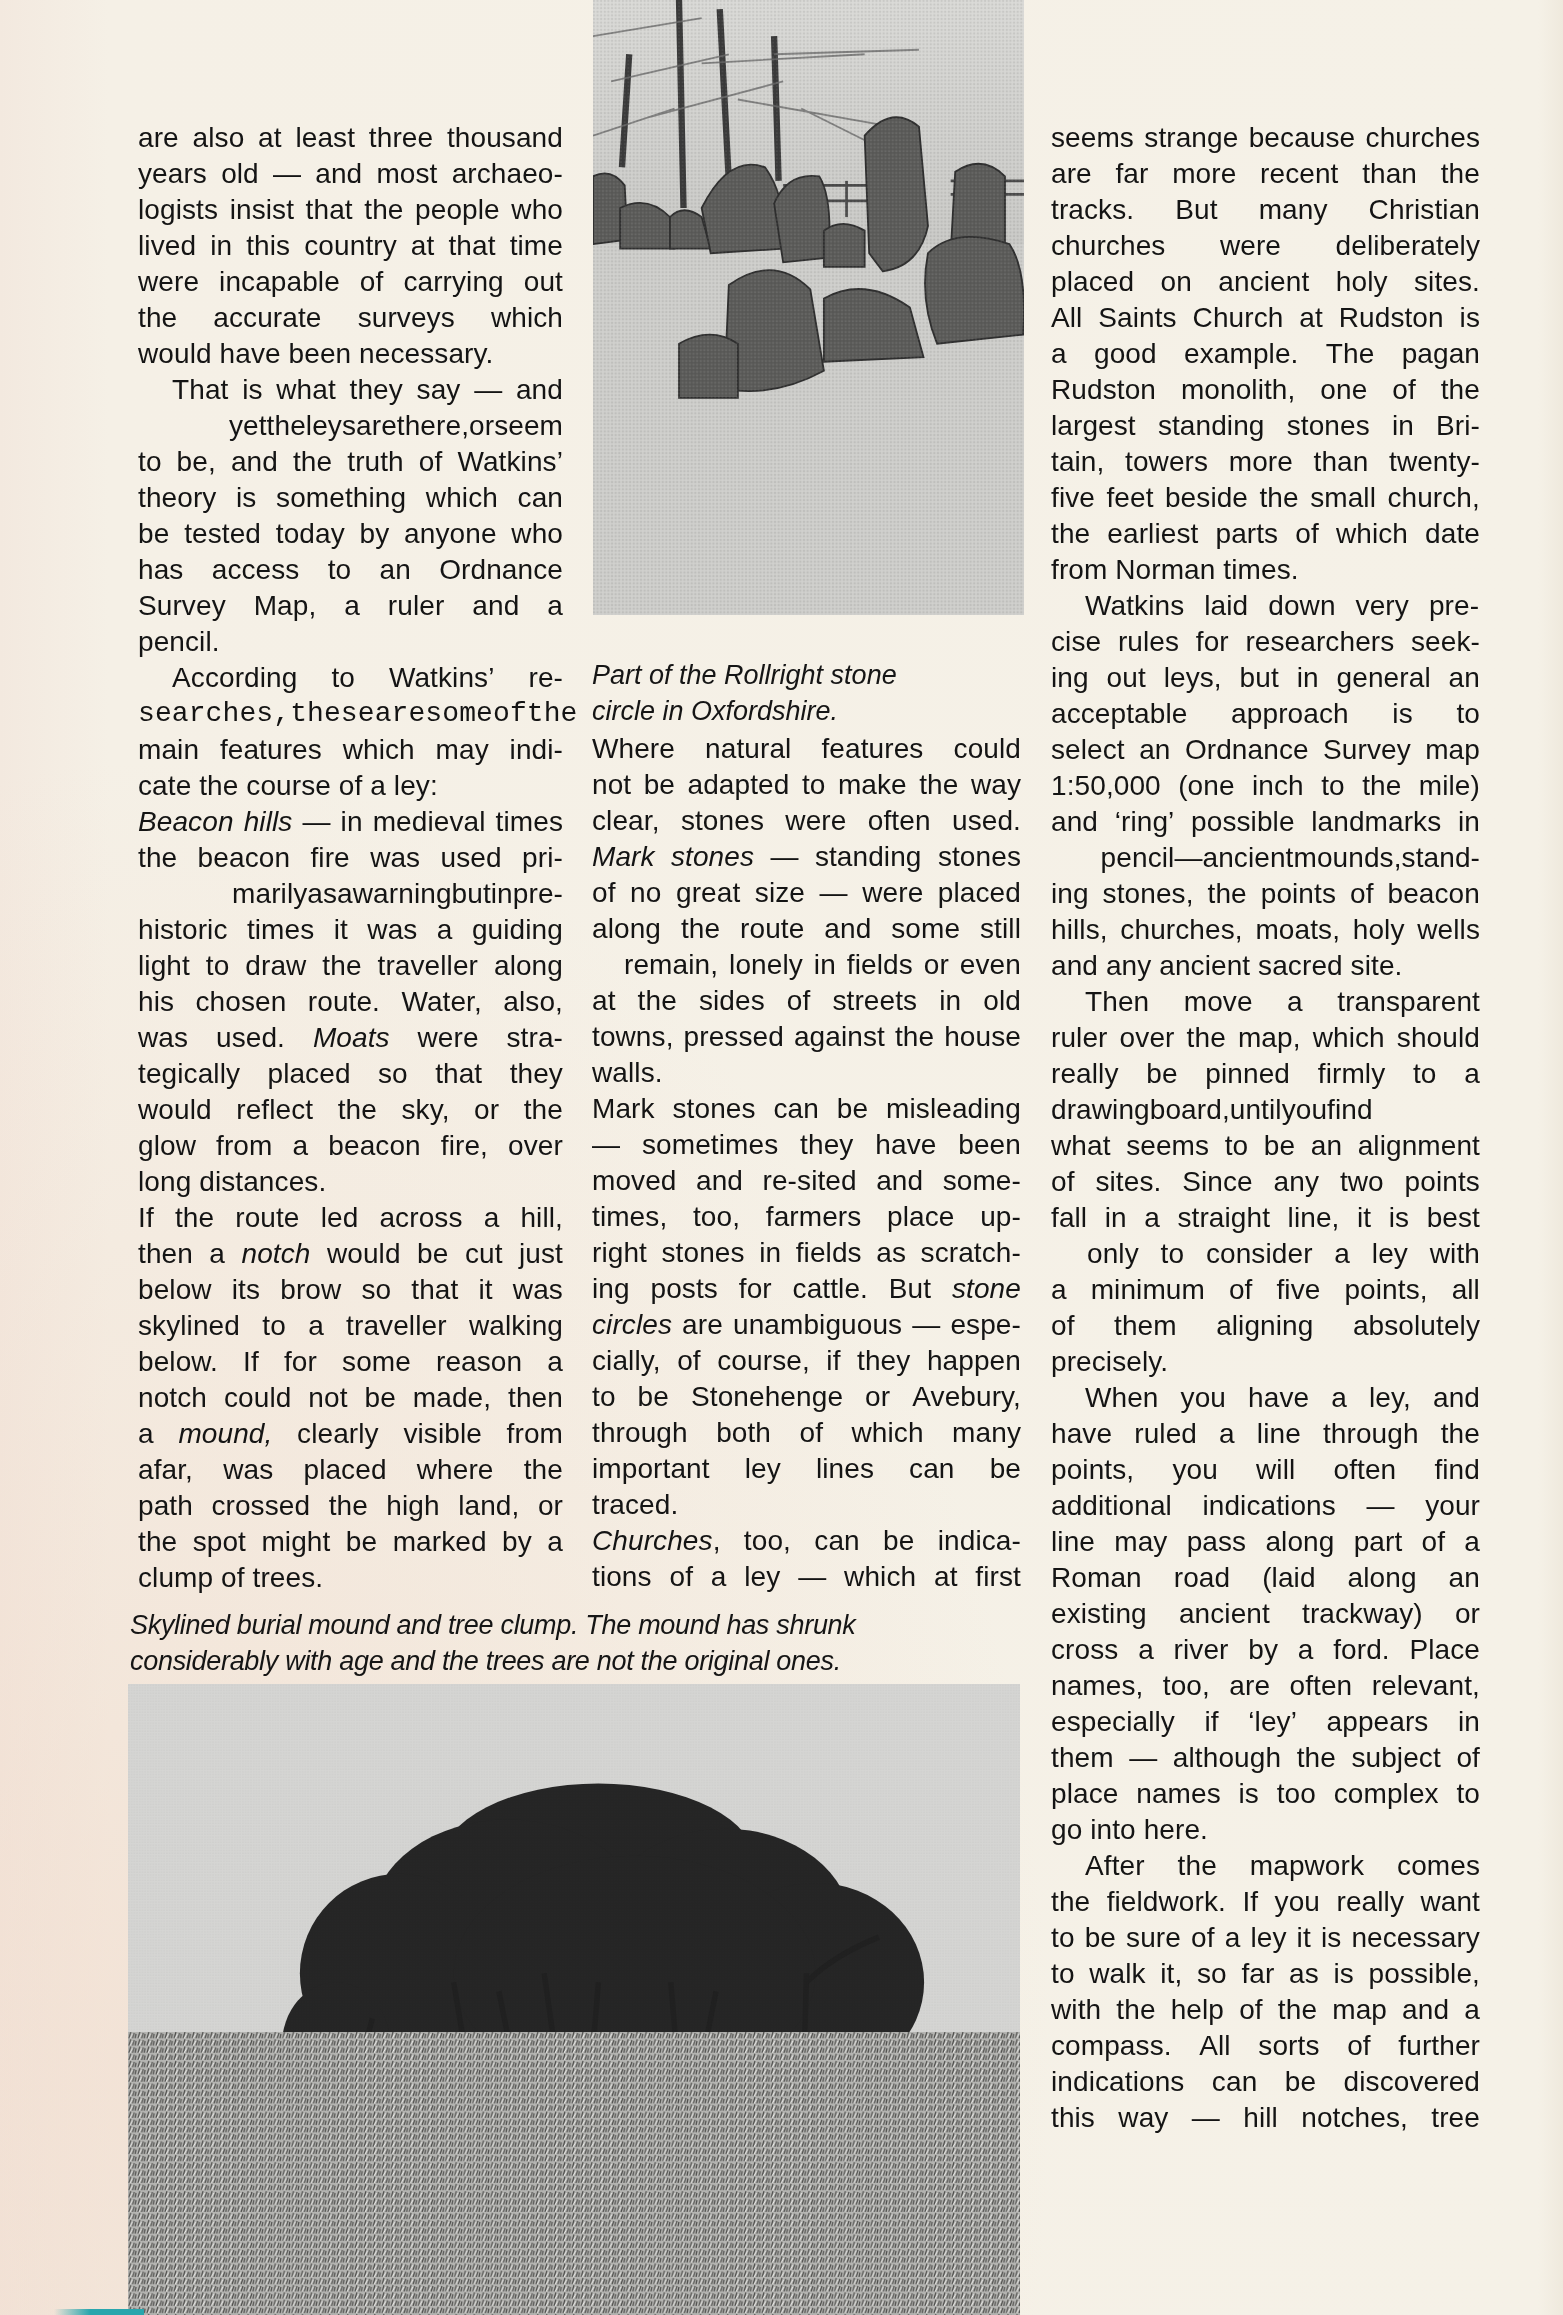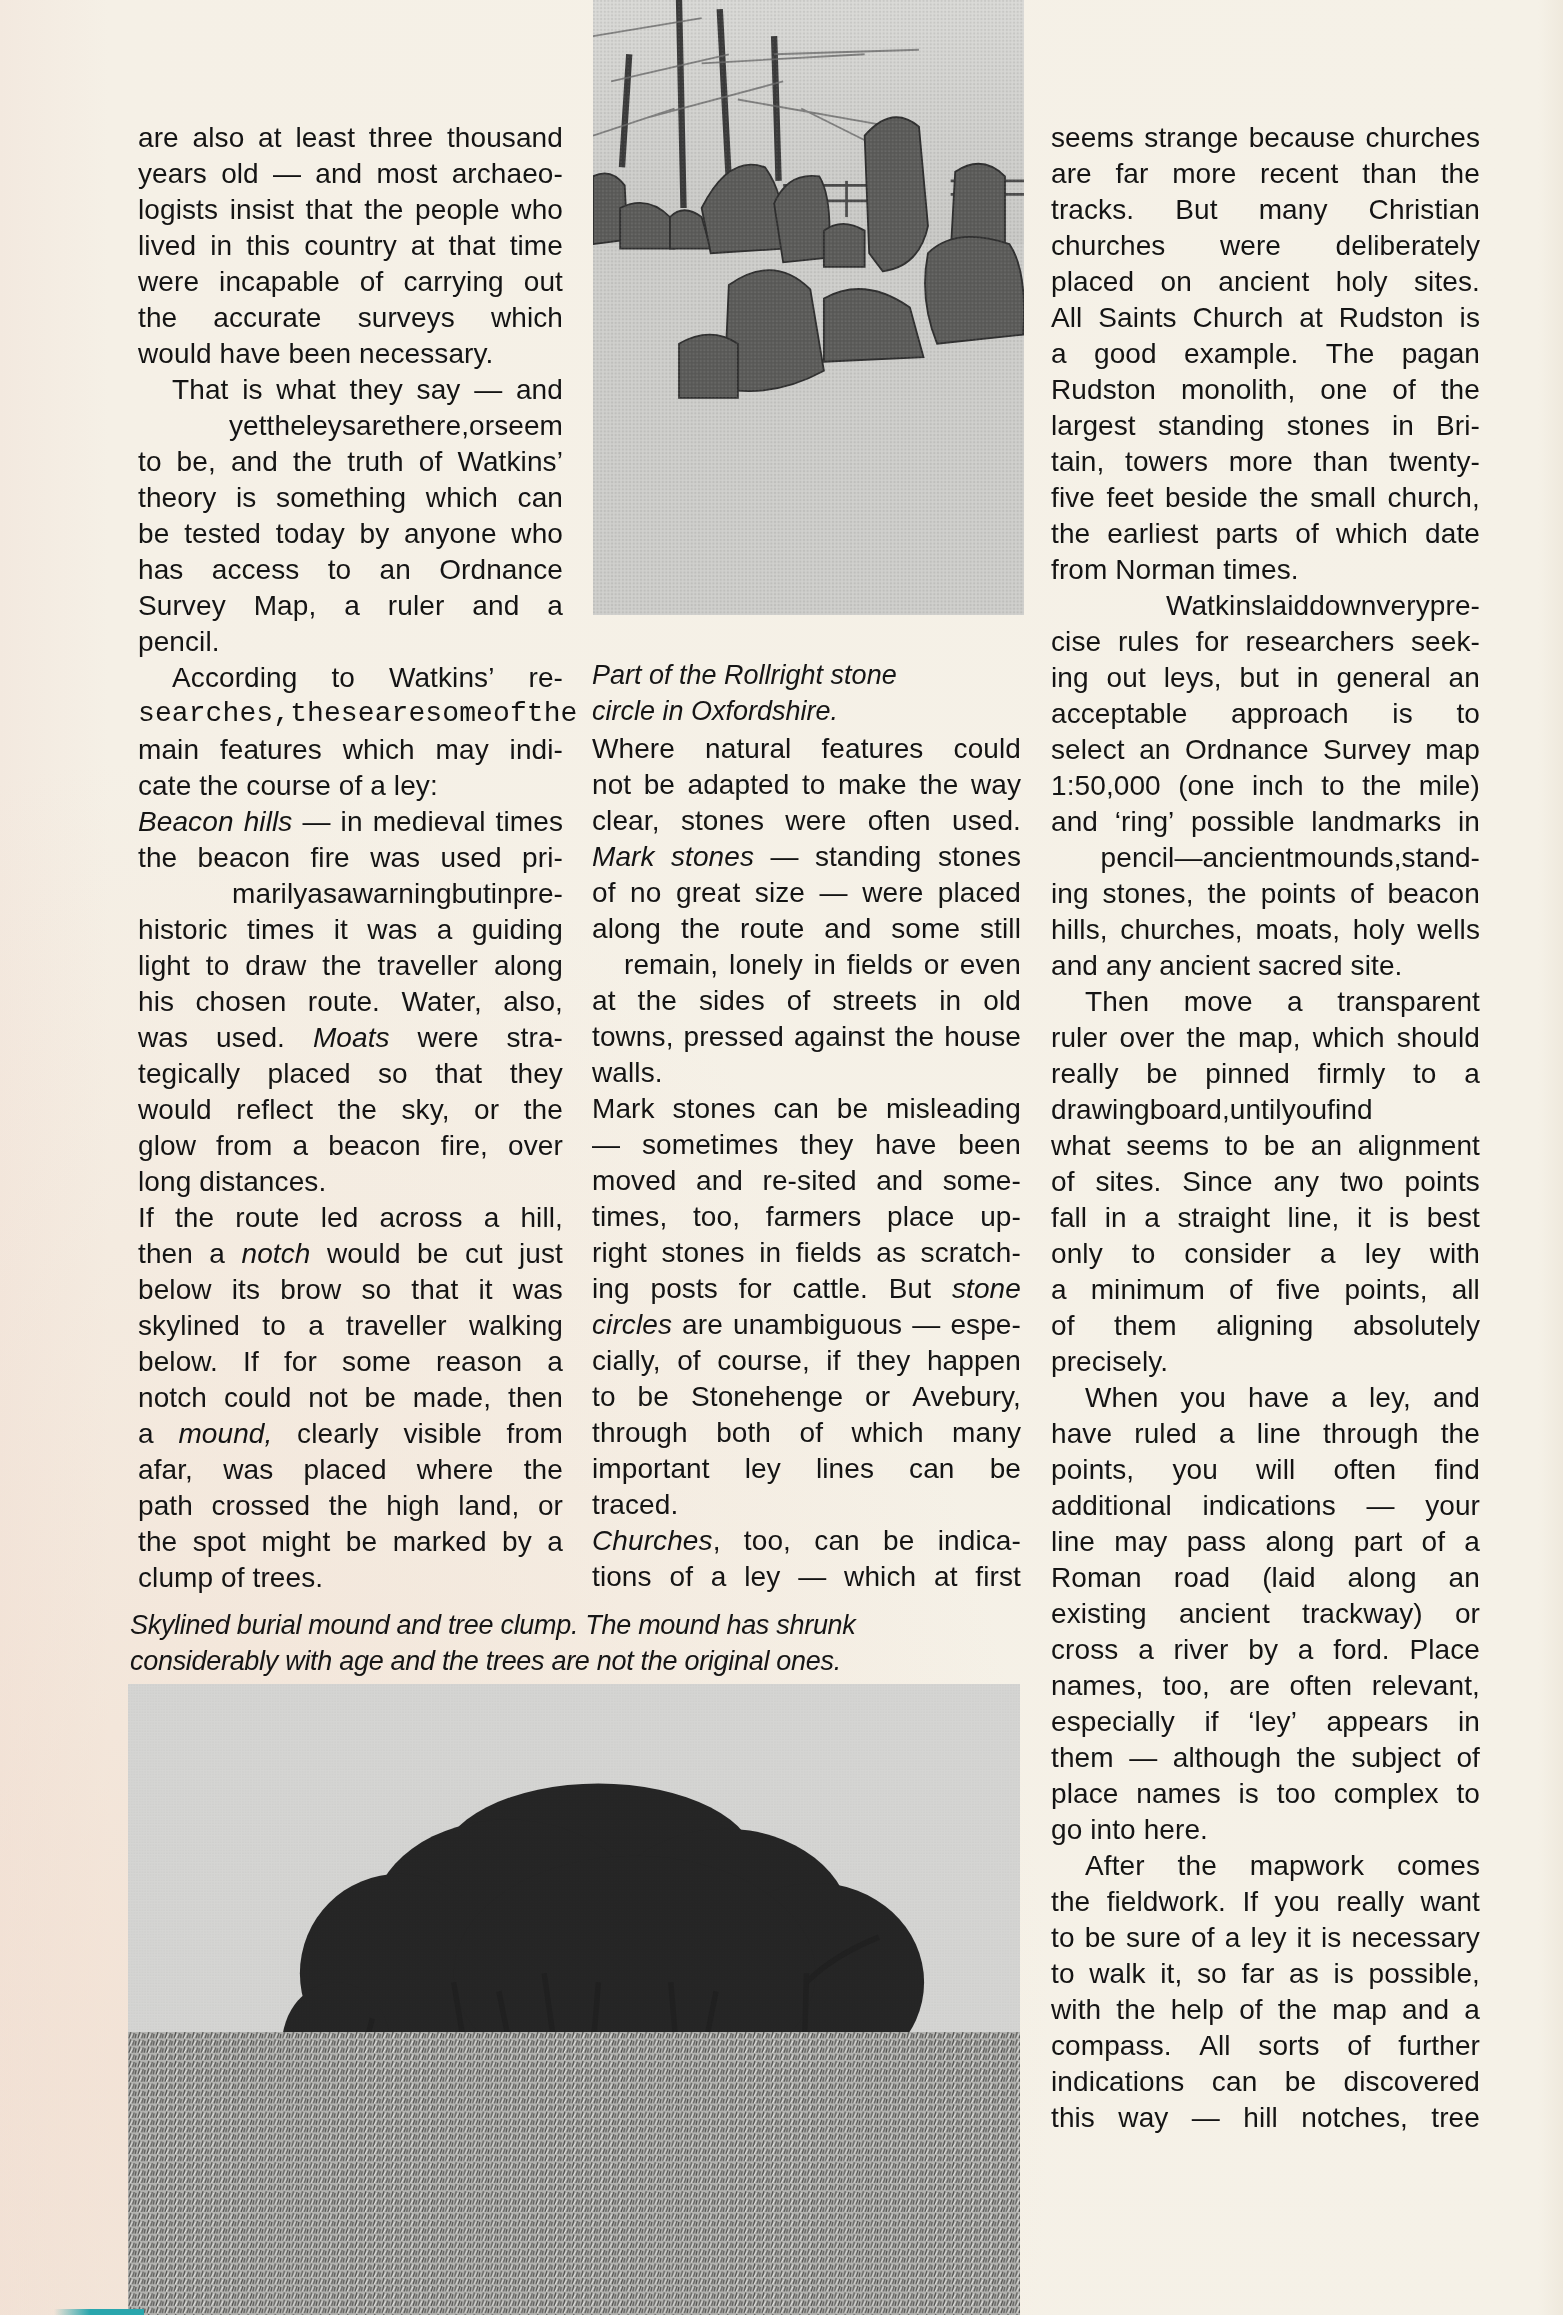--- a/index.html
+++ b/index.html
@@ -239,39 +239,39 @@
     <span class="line" style="display: flex; justify-content: space-between; white-space: pre;"><span><span>churches</span></span><span><span>were</span></span><span><span>deliberately</span></span></span>
     <span class="line" style="display: flex; justify-content: space-between; white-space: pre;"><span><span>placed</span></span><span><span>on</span></span><span><span>ancient</span></span><span><span>holy</span></span><span><span>sites.</span></span></span>
     <span class="line" style="display: flex; justify-content: space-between; white-space: pre;"><span><span>All</span></span><span><span>Saints</span></span><span><span>Church</span></span><span><span>at</span></span><span><span>Rudston</span></span><span><span>is</span></span></span>
     <span class="line" style="display: flex; justify-content: space-between; white-space: pre;"><span><span>a</span></span><span><span>good</span></span><span><span>example.</span></span><span><span>The</span></span><span><span>pagan</span></span></span>
     <span class="line" style="display: flex; justify-content: space-between; white-space: pre;"><span><span>Rudston</span></span><span><span>monolith,</span></span><span><span>one</span></span><span><span>of</span></span><span><span>the</span></span></span>
     <span class="line" style="display: flex; justify-content: space-between; white-space: pre;"><span><span>largest</span></span><span><span>standing</span></span><span><span>stones</span></span><span><span>in</span></span><span><span>Bri-</span></span></span>
     <span class="line" style="display: flex; justify-content: space-between; white-space: pre;"><span><span>tain,</span></span><span><span>towers</span></span><span><span>more</span></span><span><span>than</span></span><span><span>twenty-</span></span></span>
     <span class="line" style="display: flex; justify-content: space-between; white-space: pre;"><span><span>five</span></span><span><span>feet</span></span><span><span>beside</span></span><span><span>the</span></span><span><span>small</span></span><span><span>church,</span></span></span>
     <span class="line" style="display: flex; justify-content: space-between; white-space: pre;"><span><span>the</span></span><span><span>earliest</span></span><span><span>parts</span></span><span><span>of</span></span><span><span>which</span></span><span><span>date</span></span></span>
     <span class="line last"><span>from Norman times.</span></span>
-    <span class="line ind" style="display: flex; justify-content: flex-end; white-space: pre; padding-left: 34px;"><span><span>Watkins</span></span><span><span>laid</span></span><span><span>down</span></span><span><span>very</span></span><span><span>pre-</span></span></span>
+    <span class="line ind" style="display: flex; justify-content: flex-start; white-space: pre; padding-left: 34px; gap: 20px;"><span><span>Watkins</span></span><span><span>laid</span></span><span><span>down</span></span><span><span>very</span></span><span><span>pre-</span></span></span>
     <span class="line" style="display: flex; justify-content: space-between; white-space: pre;"><span><span>cise</span></span><span><span>rules</span></span><span><span>for</span></span><span><span>researchers</span></span><span><span>seek-</span></span></span>
     <span class="line" style="display: flex; justify-content: space-between; white-space: pre;"><span><span>ing</span></span><span><span>out</span></span><span><span>leys,</span></span><span><span>but</span></span><span><span>in</span></span><span><span>general</span></span><span><span>an</span></span></span>
     <span class="line" style="display: flex; justify-content: space-between; white-space: pre;"><span><span>acceptable</span></span><span><span>approach</span></span><span><span>is</span></span><span><span>to</span></span></span>
     <span class="line" style="display: flex; justify-content: space-between; white-space: pre;"><span><span>select</span></span><span><span>an</span></span><span><span>Ordnance</span></span><span><span>Survey</span></span><span><span>map</span></span></span>
     <span class="line" style="display: flex; justify-content: space-between; white-space: pre;"><span><span>1:50,000</span></span><span><span>(one</span></span><span><span>inch</span></span><span><span>to</span></span><span><span>the</span></span><span><span>mile)</span></span></span>
     <span class="line" style="display: flex; justify-content: space-between; white-space: pre;"><span><span>and</span></span><span><span>‘ring’</span></span><span><span>possible</span></span><span><span>landmarks</span></span><span><span>in</span></span></span>
     <span class="line" style="display: flex; justify-content: flex-end; white-space: pre;"><span><span>pencil</span></span><span><span>—</span></span><span><span>ancient</span></span><span><span>mounds,</span></span><span><span>stand-</span></span></span>
     <span class="line" style="display: flex; justify-content: space-between; white-space: pre;"><span><span>ing</span></span><span><span>stones,</span></span><span><span>the</span></span><span><span>points</span></span><span><span>of</span></span><span><span>beacon</span></span></span>
     <span class="line" style="display: flex; justify-content: space-between; white-space: pre;"><span><span>hills,</span></span><span><span>churches,</span></span><span><span>moats,</span></span><span><span>holy</span></span><span><span>wells</span></span></span>
     <span class="line last"><span>and any ancient sacred site.</span></span>
     <span class="line ind" style="display: flex; justify-content: space-between; white-space: pre; padding-left: 34px;"><span><span>Then</span></span><span><span>move</span></span><span><span>a</span></span><span><span>transparent</span></span></span>
     <span class="line" style="display: flex; justify-content: space-between; white-space: pre;"><span><span>ruler</span></span><span><span>over</span></span><span><span>the</span></span><span><span>map,</span></span><span><span>which</span></span><span><span>should</span></span></span>
     <span class="line" style="display: flex; justify-content: space-between; white-space: pre;"><span><span>really</span></span><span><span>be</span></span><span><span>pinned</span></span><span><span>firmly</span></span><span><span>to</span></span><span><span>a</span></span></span>
     <span class="line" style="display: flex; justify-content: flex-start; white-space: pre;"><span><span>drawing</span></span><span><span>board,</span></span><span><span>until</span></span><span><span>you</span></span><span><span>find</span></span></span>
     <span class="line" style="display: flex; justify-content: space-between; white-space: pre;"><span><span>what</span></span><span><span>seems</span></span><span><span>to</span></span><span><span>be</span></span><span><span>an</span></span><span><span>alignment</span></span></span>
     <span class="line" style="display: flex; justify-content: space-between; white-space: pre;"><span><span>of</span></span><span><span>sites.</span></span><span><span>Since</span></span><span><span>any</span></span><span><span>two</span></span><span><span>points</span></span></span>
     <span class="line" style="display: flex; justify-content: space-between; white-space: pre;"><span><span>fall</span></span><span><span>in</span></span><span><span>a</span></span><span><span>straight</span></span><span><span>line,</span></span><span><span>it</span></span><span><span>is</span></span><span><span>best</span></span></span>
-    <span class="line" style="display: flex; justify-content: space-between; white-space: pre;"><span><span>only</span></span><span><span>to</span></span><span><span>consider</span></span><span><span>a</span></span><span><span>ley</span></span><span><span>with</span></span></span>
+    <span class="line" style="display: flex; justify-content: space-between; white-space: pre; margin-left: 36px;"><span><span>only</span></span><span><span>to</span></span><span><span>consider</span></span><span><span>a</span></span><span><span>ley</span></span><span><span>with</span></span></span>
     <span class="line" style="display: flex; justify-content: space-between; white-space: pre;"><span><span>a</span></span><span><span>minimum</span></span><span><span>of</span></span><span><span>five</span></span><span><span>points,</span></span><span><span>all</span></span></span>
     <span class="line" style="display: flex; justify-content: space-between; white-space: pre;"><span><span>of</span></span><span><span>them</span></span><span><span>aligning</span></span><span><span>absolutely</span></span></span>
     <span class="line last"><span>precisely.</span></span>
     <span class="line ind" style="display: flex; justify-content: space-between; white-space: pre; padding-left: 34px;"><span><span>When</span></span><span><span>you</span></span><span><span>have</span></span><span><span>a</span></span><span><span>ley,</span></span><span><span>and</span></span></span>
     <span class="line" style="display: flex; justify-content: space-between; white-space: pre;"><span><span>have</span></span><span><span>ruled</span></span><span><span>a</span></span><span><span>line</span></span><span><span>through</span></span><span><span>the</span></span></span>
     <span class="line" style="display: flex; justify-content: space-between; white-space: pre;"><span><span>points,</span></span><span><span>you</span></span><span><span>will</span></span><span><span>often</span></span><span><span>find</span></span></span>
     <span class="line" style="display: flex; justify-content: space-between; white-space: pre;"><span><span>additional</span></span><span><span>indications</span></span><span><span>—</span></span><span><span>your</span></span></span>
     <span class="line" style="display: flex; justify-content: space-between; white-space: pre;"><span><span>line</span></span><span><span>may</span></span><span><span>pass</span></span><span><span>along</span></span><span><span>part</span></span><span><span>of</span></span><span><span>a</span></span></span>
     <span class="line" style="display: flex; justify-content: space-between; white-space: pre;"><span><span>Roman</span></span><span><span>road</span></span><span><span>(laid</span></span><span><span>along</span></span><span><span>an</span></span></span>
     <span class="line" style="display: flex; justify-content: space-between; white-space: pre;"><span><span>existing</span></span><span><span>ancient</span></span><span><span>trackway)</span></span><span><span>or</span></span></span>

